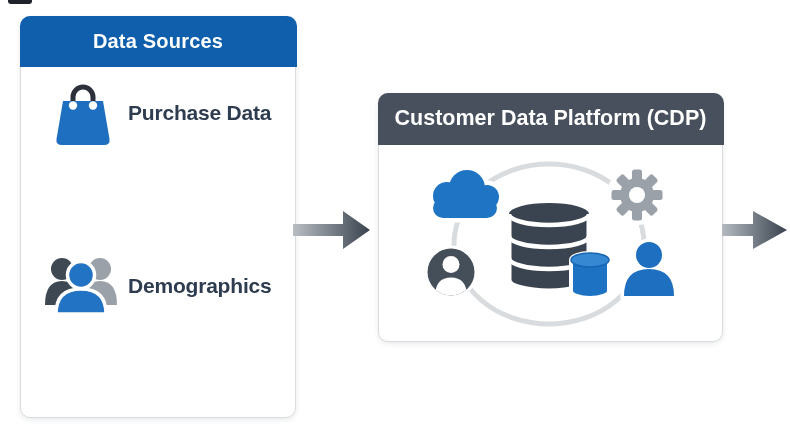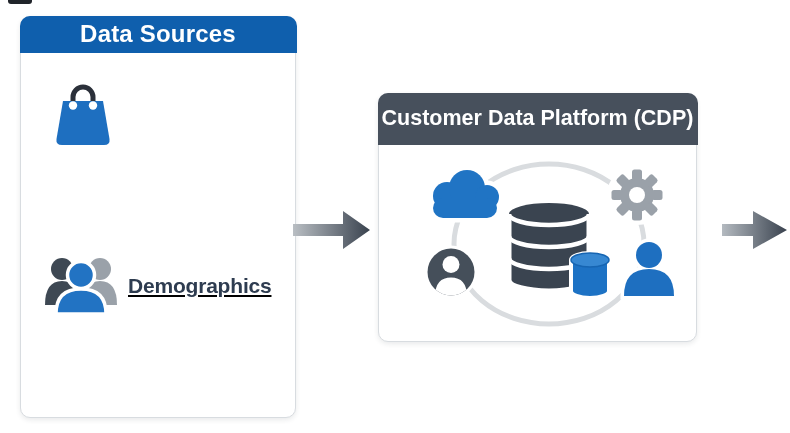--- a/index.html
+++ b/index.html
@@ -19,33 +19,33 @@
     box-shadow:0 2px 5px rgba(40,50,60,.10);
     box-sizing:border-box;
   }
   .panel-header{
     position:absolute;top:-1.5px;left:-1.5px;right:-1.5px;
     border-radius:10px 10px 0 0;
     display:flex;align-items:center;justify-content:center;
     color:#ffffff;font-weight:bold;
   }
   .sources{left:20px;top:16px;width:276px;height:402px;}
-  .sources .panel-header{height:37px;background:#0f5fad;font-size:24px;letter-spacing:.2px;}
-  .cdp{left:378px;top:93px;width:319px;height:249px;}
+  .sources .panel-header{height:51px;background:#0f5fad;font-size:20px;letter-spacing:.2px;}
+  .cdp{left:378px;top:93px;width:345px;height:249px;}
   .cdp .panel-header{height:52px;background:#47505c;font-size:21.5px;}
   .src-row{
     position:absolute;left:0;width:100%;height:84px;
     display:flex;align-items:center;
   }
   .src-row .icon-cell{width:80px;height:70px;margin-left:20px;flex:0 0 auto;}
   .src-label{
     margin-left:7px;font-size:21px;font-weight:bold;color:#2e3c50;
     white-space:nowrap;letter-spacing:-0.2px;
   }
-  .row-0{top:54px;} .row-1{top:140px;} .row-2{top:227px;text-decoration:underline;} .row-3{top:310px;}
+  .row-0{top:54px;} .row-1{top:140px;} .row-2{top:227px;} .row-3{top:310px;}
   .cdp-art{position:absolute;left:0;top:0;width:345px;height:249px;}
   .arrow{position:absolute;}
   #arrow-in{left:293px;top:207px;width:82px;height:46px;}
   #arrow-out{left:722px;top:207px;width:68px;height:46px;}
 </style>
 </head>
 <body>
 
 <div class="artifact"></div>
 
@@ -56,20 +56,21 @@
 
   <div class="src-row row-0">
     <div class="icon-cell">
       <svg viewBox="0 0 80 70" width="80" height="70">
         <path d="M32 28 V19 A10 10 0 0 1 52 19 V28" fill="none" stroke="#2b303a" stroke-width="5" stroke-linecap="round"></path>
         <path d="M22 23 H62 L68.5 61 Q69.3 67 63 67 H21 Q14.7 67 15.5 61 Z" fill="#1e6fc0"></path>
         <circle cx="32" cy="27.5" r="4.2" fill="#fff"></circle>
         <circle cx="52" cy="27.5" r="4.2" fill="#fff"></circle>
       </svg>
     </div>
+    <div class="src-label">Purchase Data</div>
   </div>
 
 
   <div class="src-row row-2">
     <div class="icon-cell">
       <svg viewBox="0 0 80 70" width="80" height="70">
         <circle cx="21" cy="18" r="11" fill="#3e4853"></circle>
         <path d="M4 54 Q4 30 21 30 Q38 30 38 54 Z" fill="#3e4853"></path>
         <circle cx="59" cy="18" r="11" fill="#9aa1a9"></circle>
         <path d="M42 54 Q42 30 59 30 Q76 30 76 54 Z" fill="#9aa1a9"></path>

